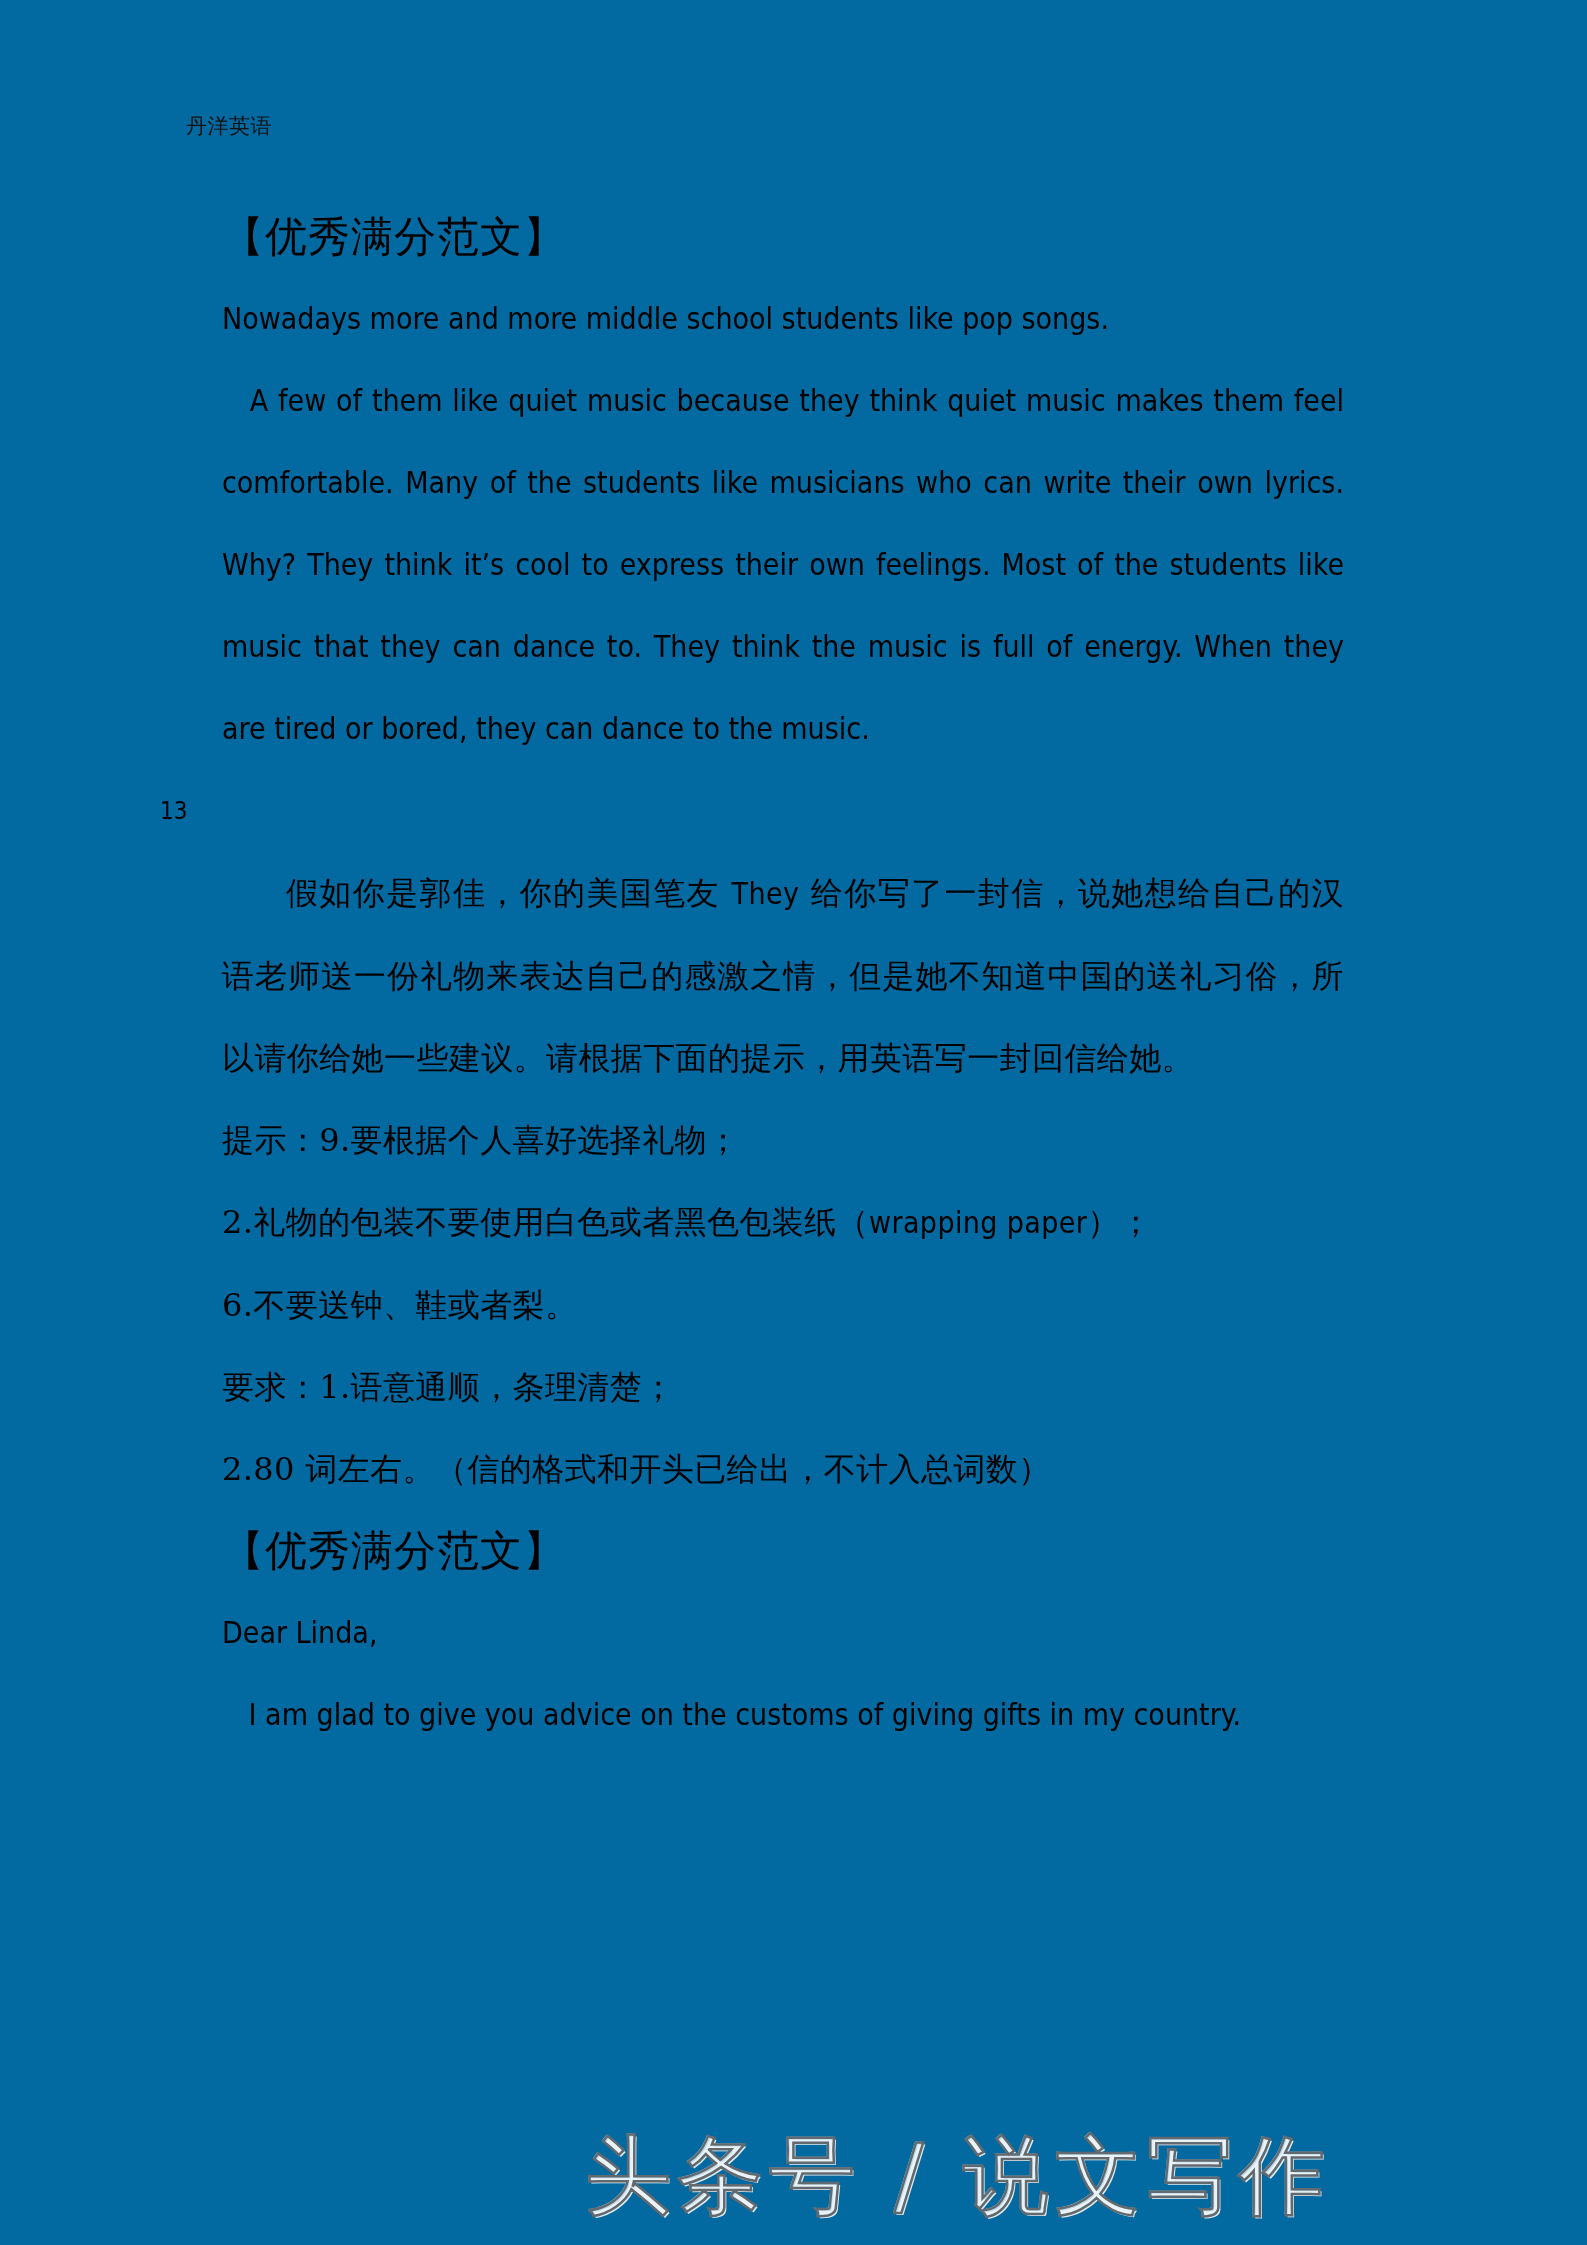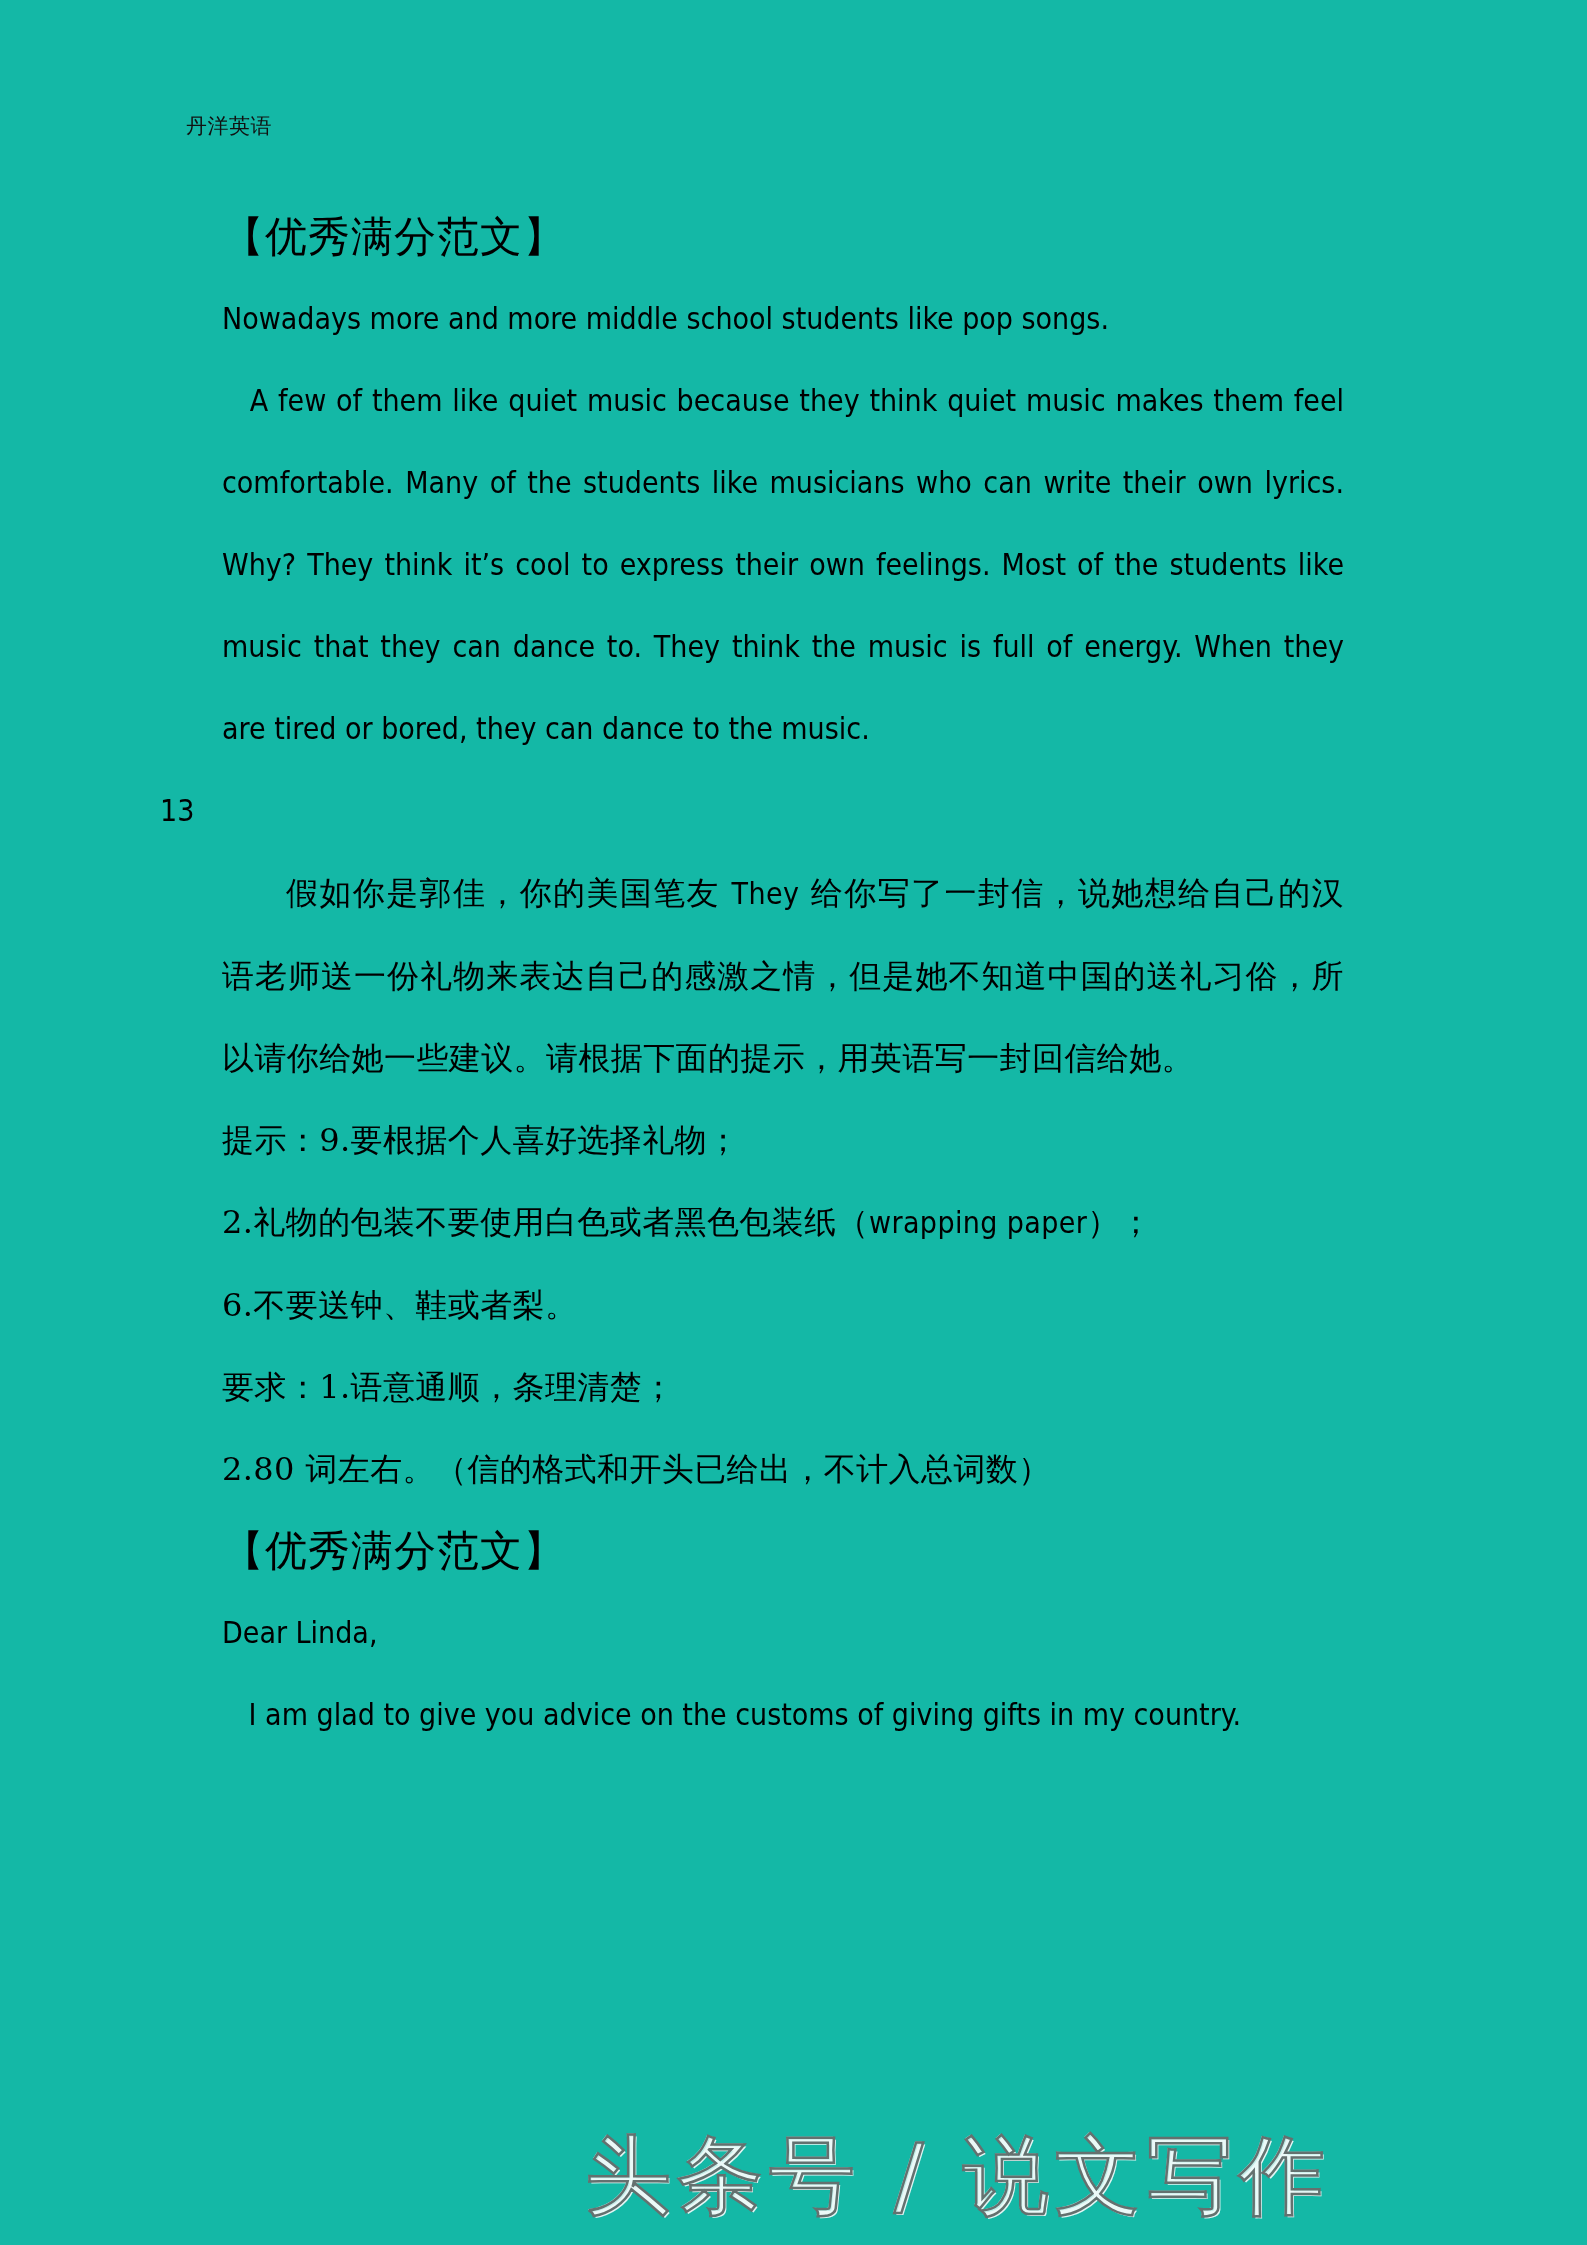--- a/index.html
+++ b/index.html
@@ -12,21 +12,21 @@
     height: 2245px;
     position: relative;
     overflow: hidden;
     font-family: "Liberation Serif", "DejaVu Serif", serif;
     color: #000000;
   }
 
   .page {
     position: absolute;
     inset: 0;
-    background: #14b8a6;
+    background: #0369a1;
   }
 
   
   .doc-header {
     position: absolute;
     left: 186px;
     top: 112px;
     font-family: "DejaVu Sans", "Liberation Sans", sans-serif;
     font-size: 21px;
     letter-spacing: 0.5px;
@@ -72,21 +72,21 @@
     text-align: justify;
     text-align-last: left;
     text-justify: inter-word;
   }
   .en-indent { text-indent: 18px; }
 
   
   .num-line {
     font-family: "DejaVu Sans Condensed", "DejaVu Sans", "Liberation Sans", sans-serif;
     font-stretch: condensed;
-    font-size: 30px;
+    font-size: 24px;
     line-height: 82px;
     margin-left: -62px;
   }
 
   
   .cn {
     font-family: "DejaVu Serif", "Liberation Serif", serif;
     font-size: 32px;
     line-height: 82px;
     letter-spacing: 0.4px;

